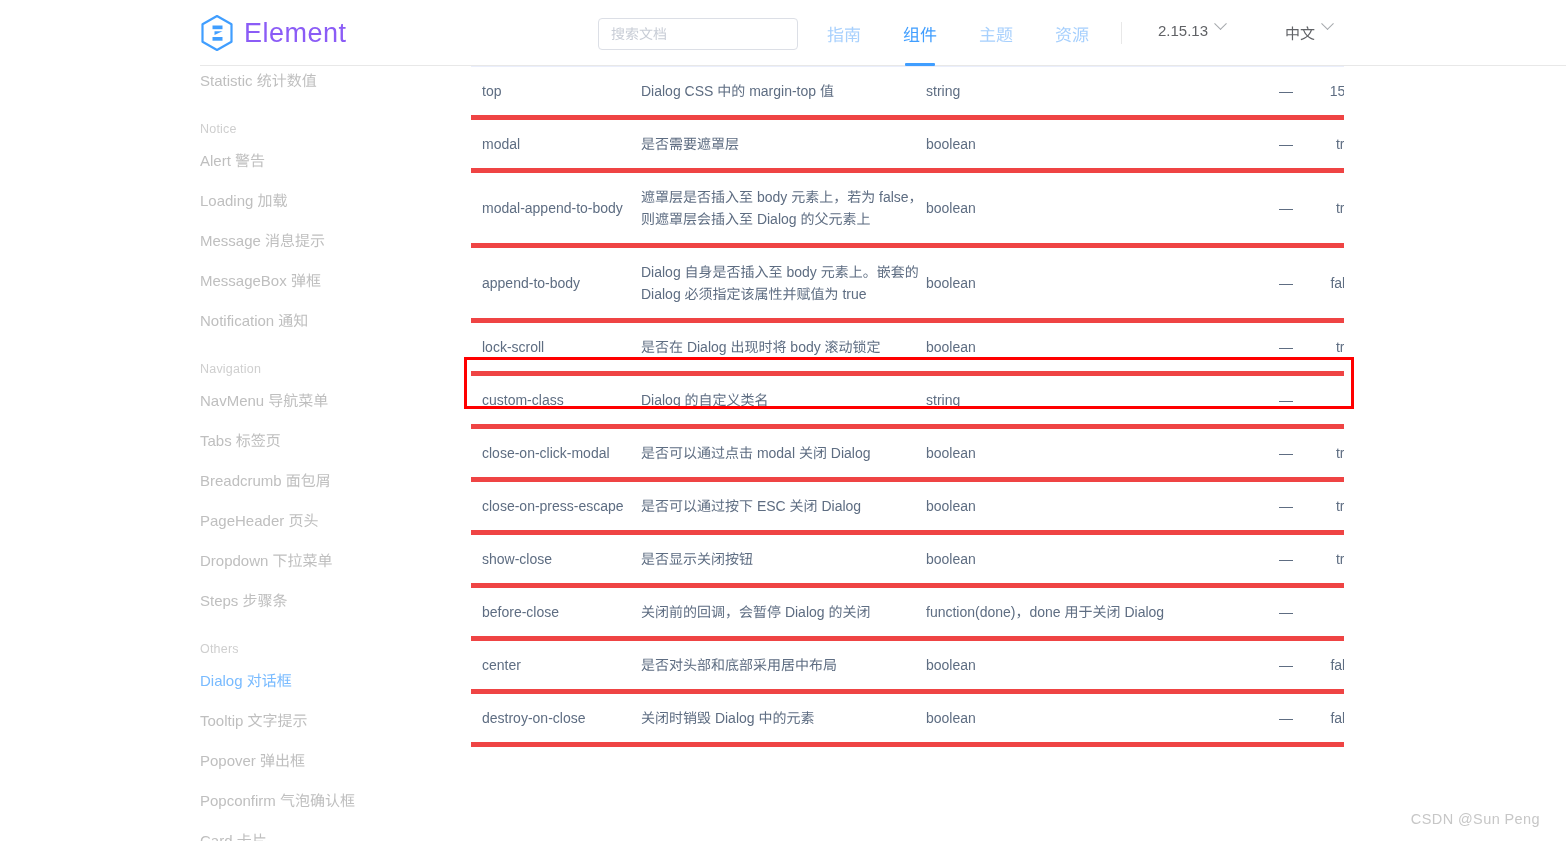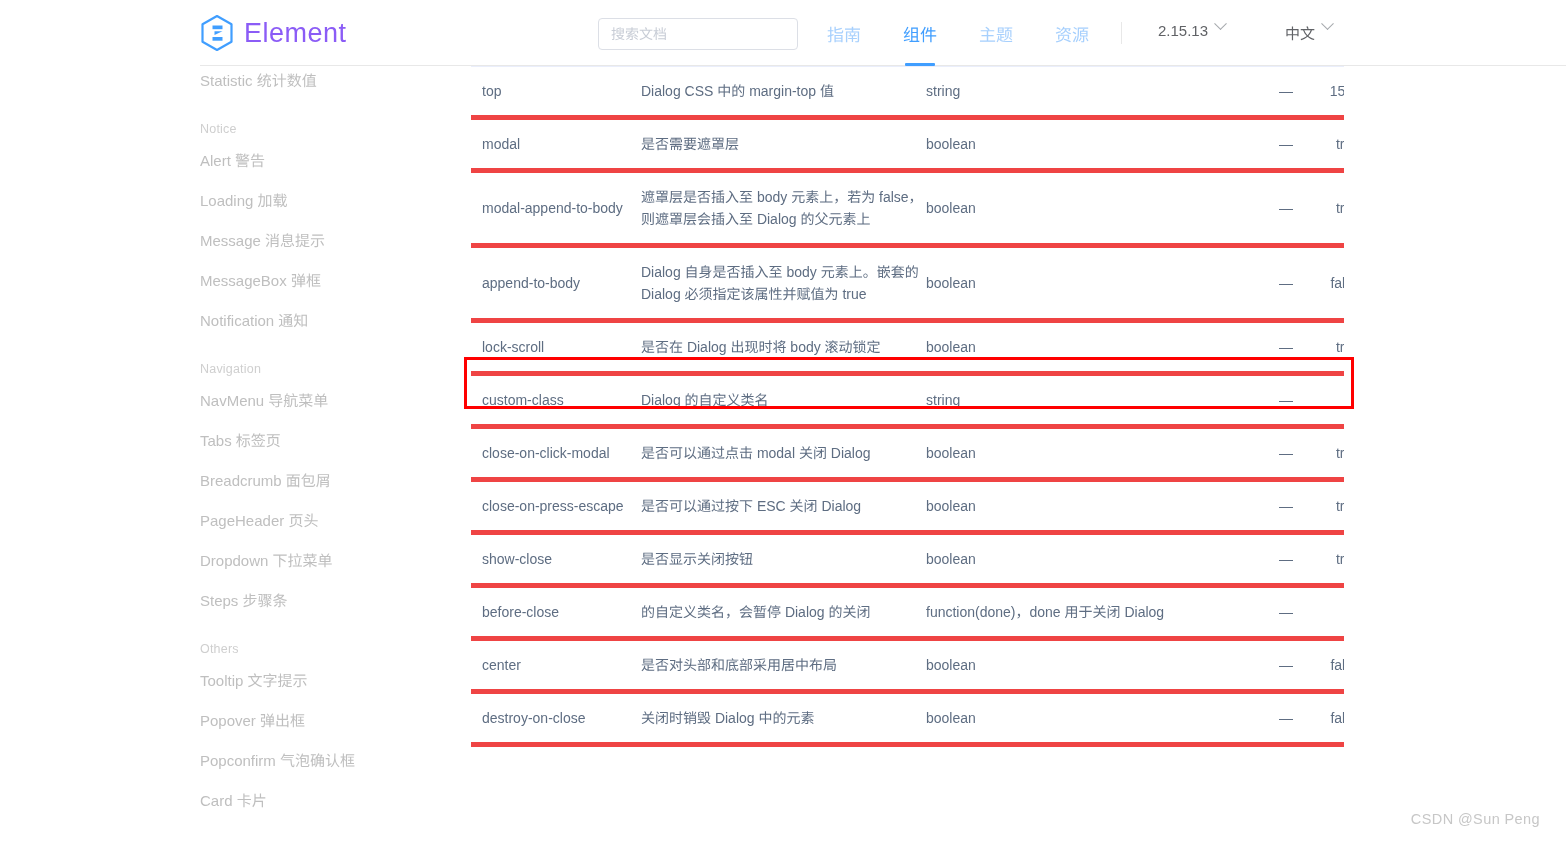--- a/index.html
+++ b/index.html
@@ -237,20 +237,21 @@
     <div class="side-item">MessageBox 弹框</div>
     <div class="side-item">Notification 通知</div>
     <div class="side-group">Navigation</div>
     <div class="side-item">NavMenu 导航菜单</div>
     <div class="side-item">Tabs 标签页</div>
     <div class="side-item">Breadcrumb 面包屑</div>
     <div class="side-item">PageHeader 页头</div>
     <div class="side-item">Dropdown 下拉菜单</div>
     <div class="side-item">Steps 步骤条</div>
     <div class="side-group">Others</div>
+    <div class="side-item active">Dialog 对话框</div>
     <div class="side-item">Tooltip 文字提示</div>
     <div class="side-item">Popover 弹出框</div>
     <div class="side-item">Popconfirm 气泡确认框</div>
     <div class="side-item">Card 卡片</div>
   </aside>
 
 <main class="main">
   <table class="attr-table">
     <tbody id="table-body">
         <tr>
@@ -311,21 +312,21 @@
         </tr>
         <tr>
           <td class="col-param">show-close</td>
           <td class="col-desc">是否显示关闭按钮</td>
           <td class="col-type">boolean</td>
           <td class="col-opts">—</td>
           <td class="col-def">true</td>
         </tr>
         <tr>
           <td class="col-param">before-close</td>
-          <td class="col-desc">的自定义类名，会暂停 Dialog 的关闭</td>
+          <td class="col-desc">关闭前的回调，会暂停 Dialog 的关闭</td>
           <td class="col-type">function(done)，done 用于关闭 Dialog</td>
           <td class="col-opts">—</td>
           <td class="col-def">—</td>
         </tr>
         <tr>
           <td class="col-param">center</td>
           <td class="col-desc">是否对头部和底部采用居中布局</td>
           <td class="col-type">boolean</td>
           <td class="col-opts">—</td>
           <td class="col-def">false</td>

